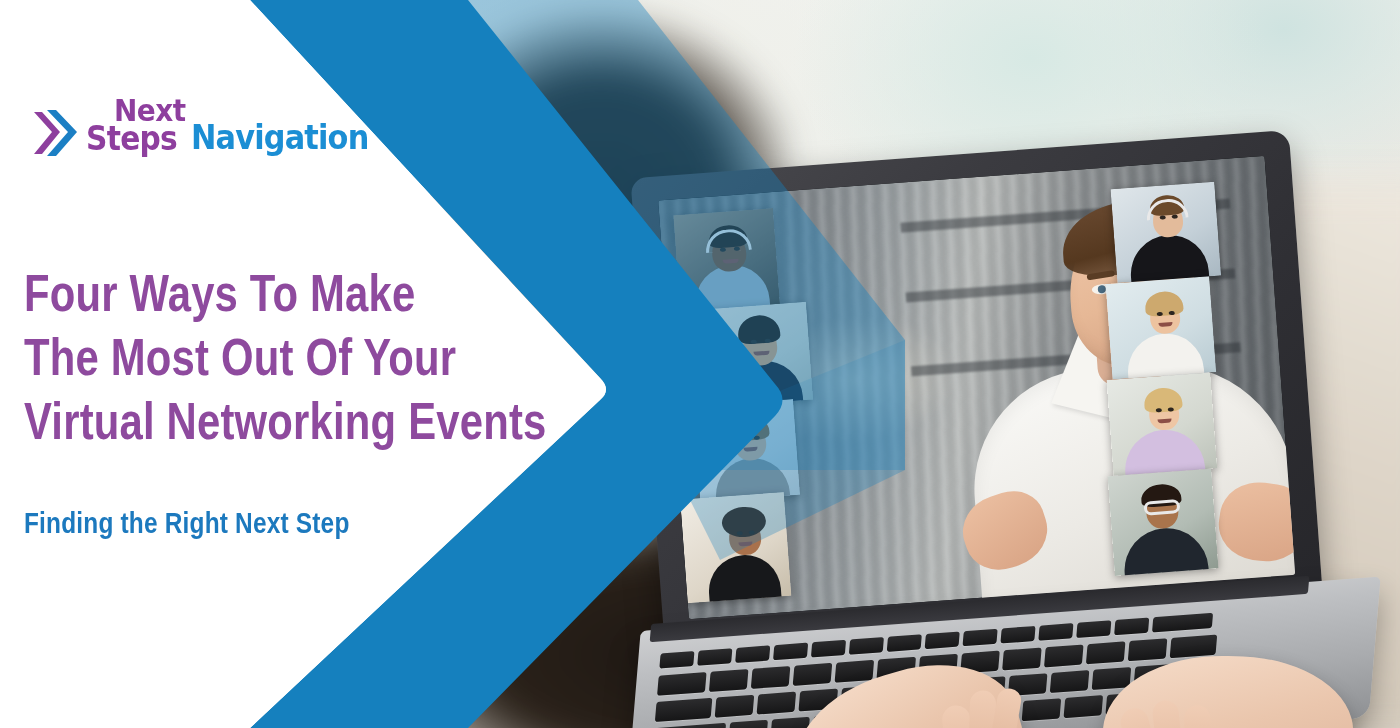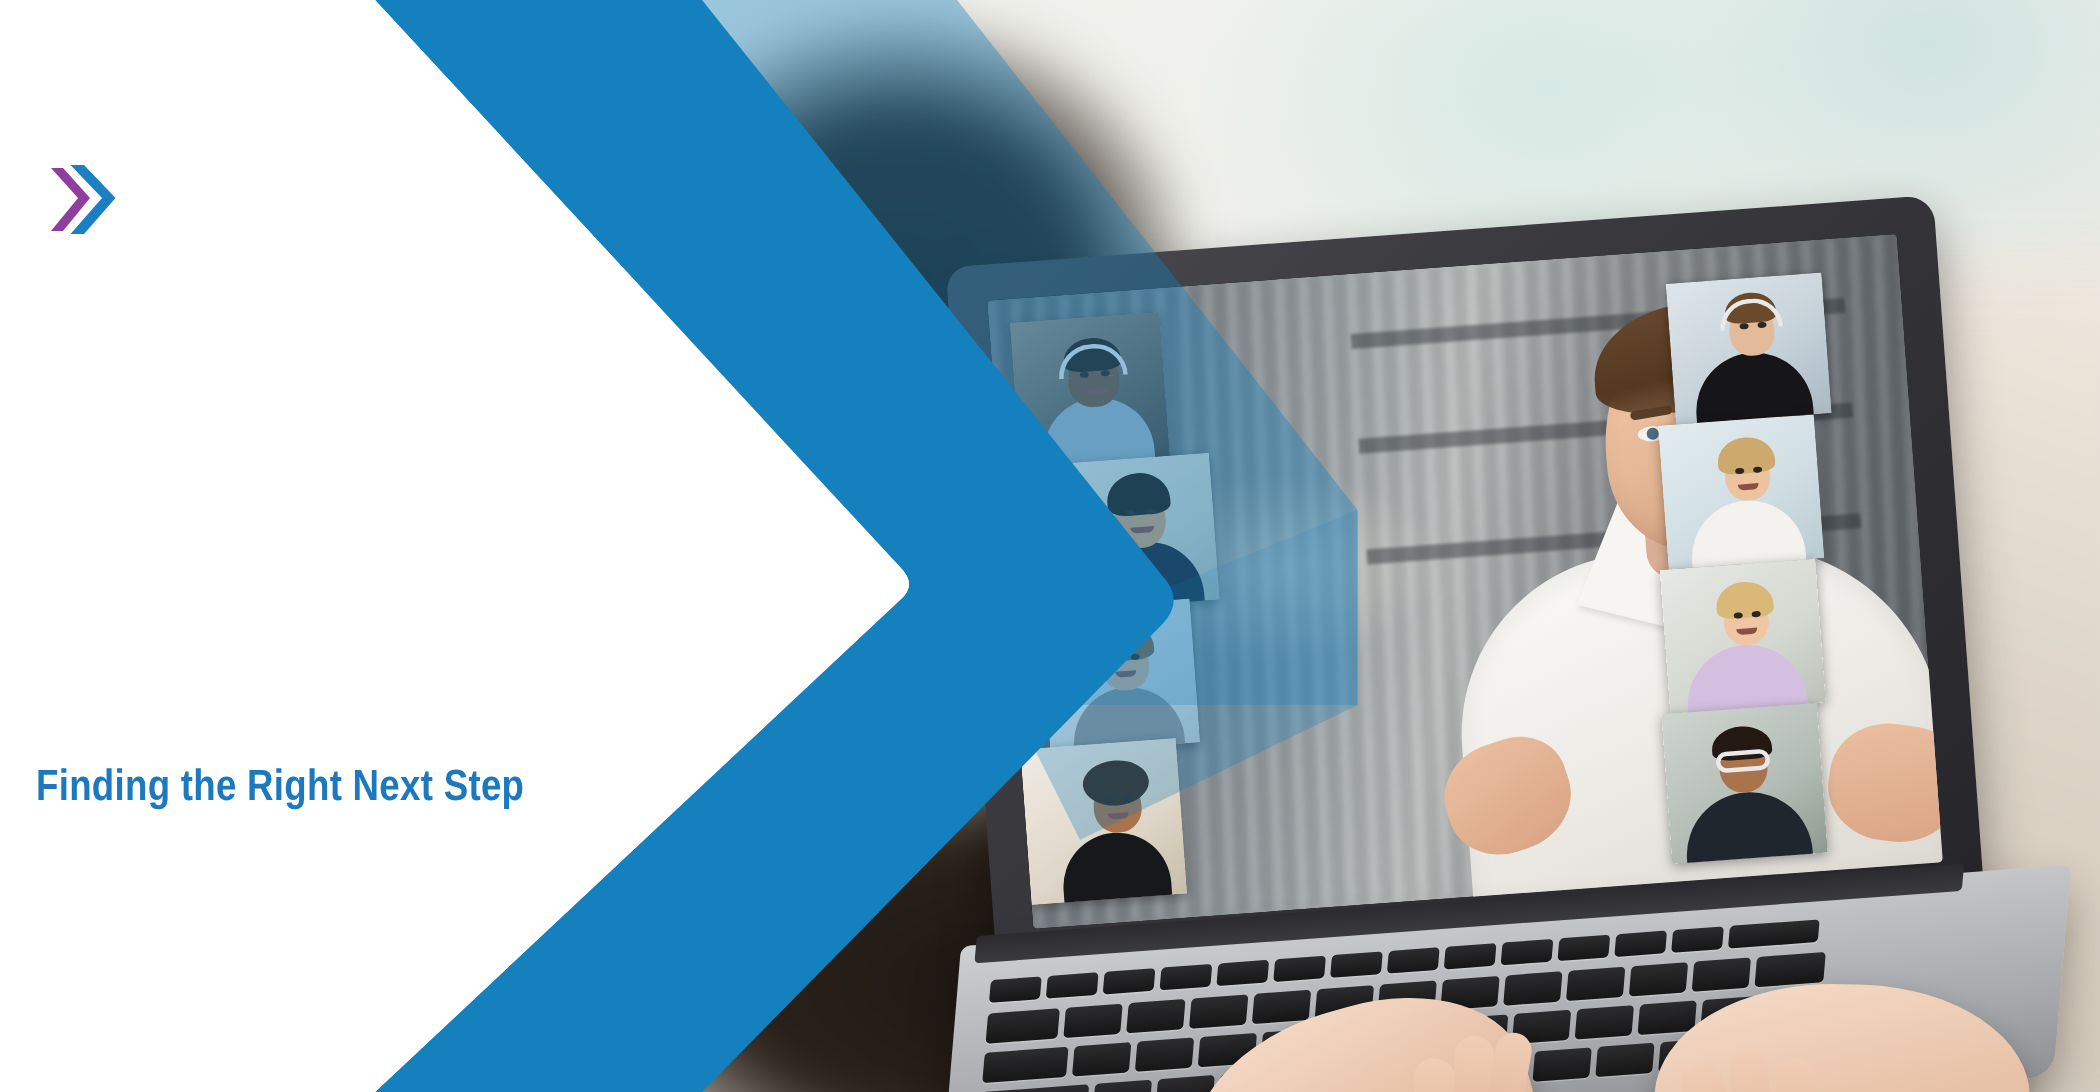--- a/index.html
+++ b/index.html
@@ -453,18 +453,28 @@
 
   <svg class="white-panel" viewBox="0 0 1400 728" preserveAspectRatio="none">
     <path d="M 0,0 L 250,0 L 600,378 Q 612,390 600,400 L 250,728 L 0,728 Z" fill="#ffffff"></path>
   </svg>
 
   <div class="logo">
     <svg class="logo-chev" viewBox="0 0 52 58">
       <path d="M 4,8 L 12,8 L 30,28 L 12,50 L 4,50 L 22,28 Z" fill="#8e3f9e"></path>
       <path d="M 17,6 L 26,6 L 47,28 L 26,52 L 17,52 L 38,28 Z" fill="#1b7fc4"></path>
     </svg>
+    <div class="logo-words">
+      <span class="lw-next">Next</span>
+      <span class="lw-steps">Steps</span>
+      <span class="lw-nav">Navigation</span>
+    </div>
   </div>
 
+  <div class="headline">
+    <div class="hl-line">Four Ways To Make</div>
+    <div class="hl-line">The Most Out Of Your</div>
+    <div class="hl-line">Virtual Networking Events</div>
+  </div>
 
   <div class="subline">Finding the Right Next Step</div>
 
 </div>
 
 </body></html>

